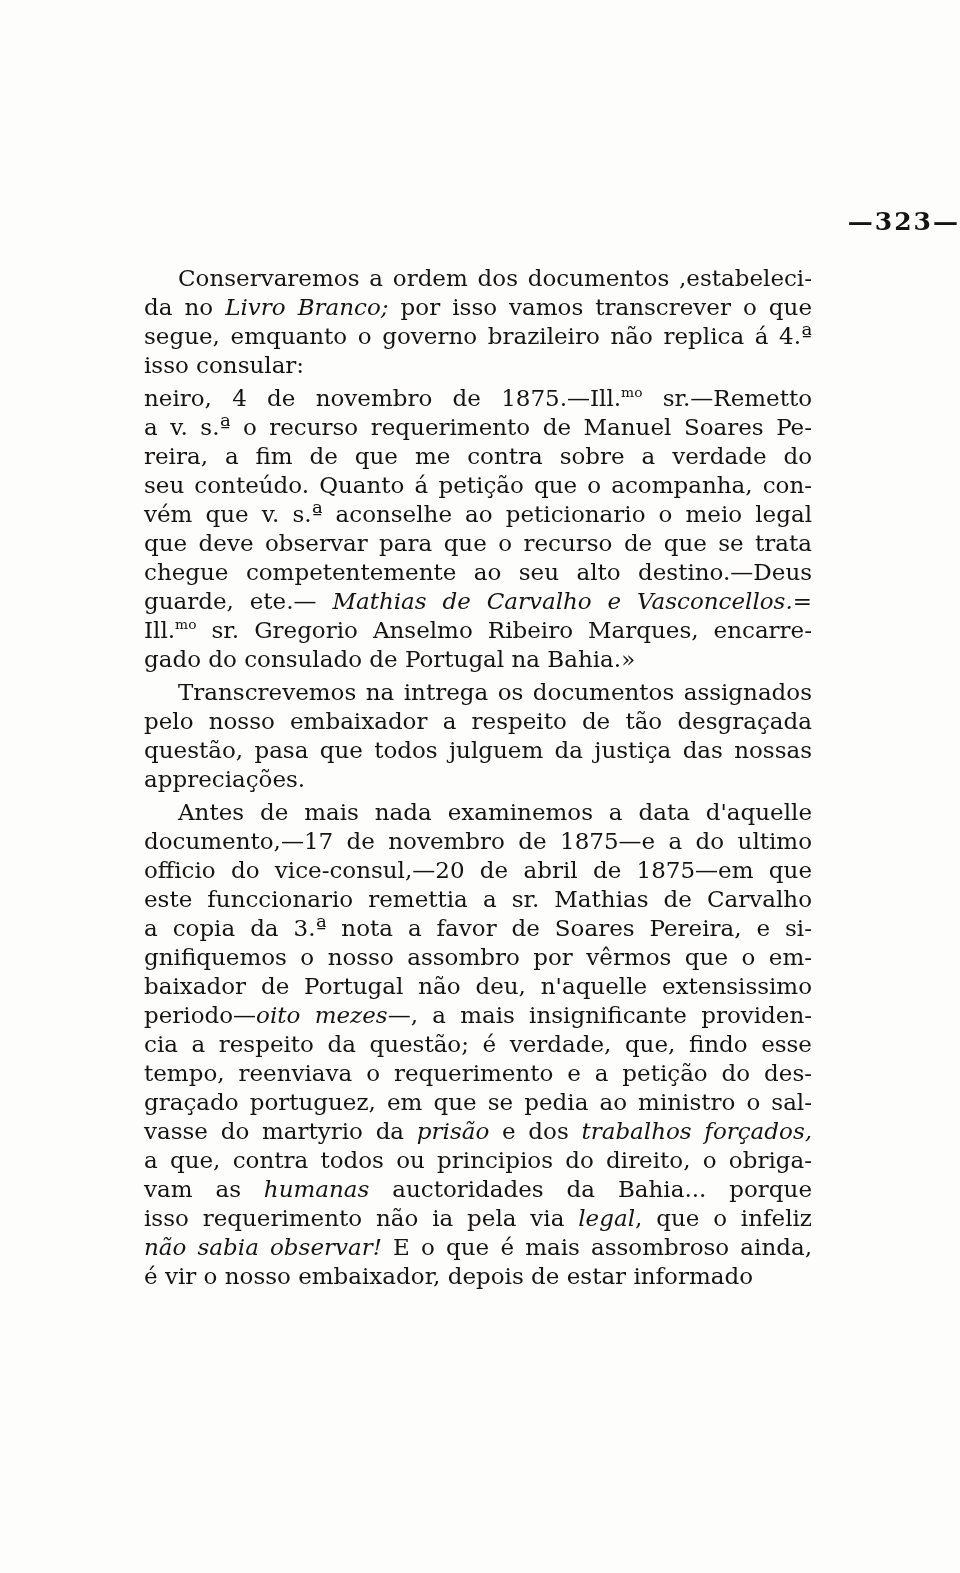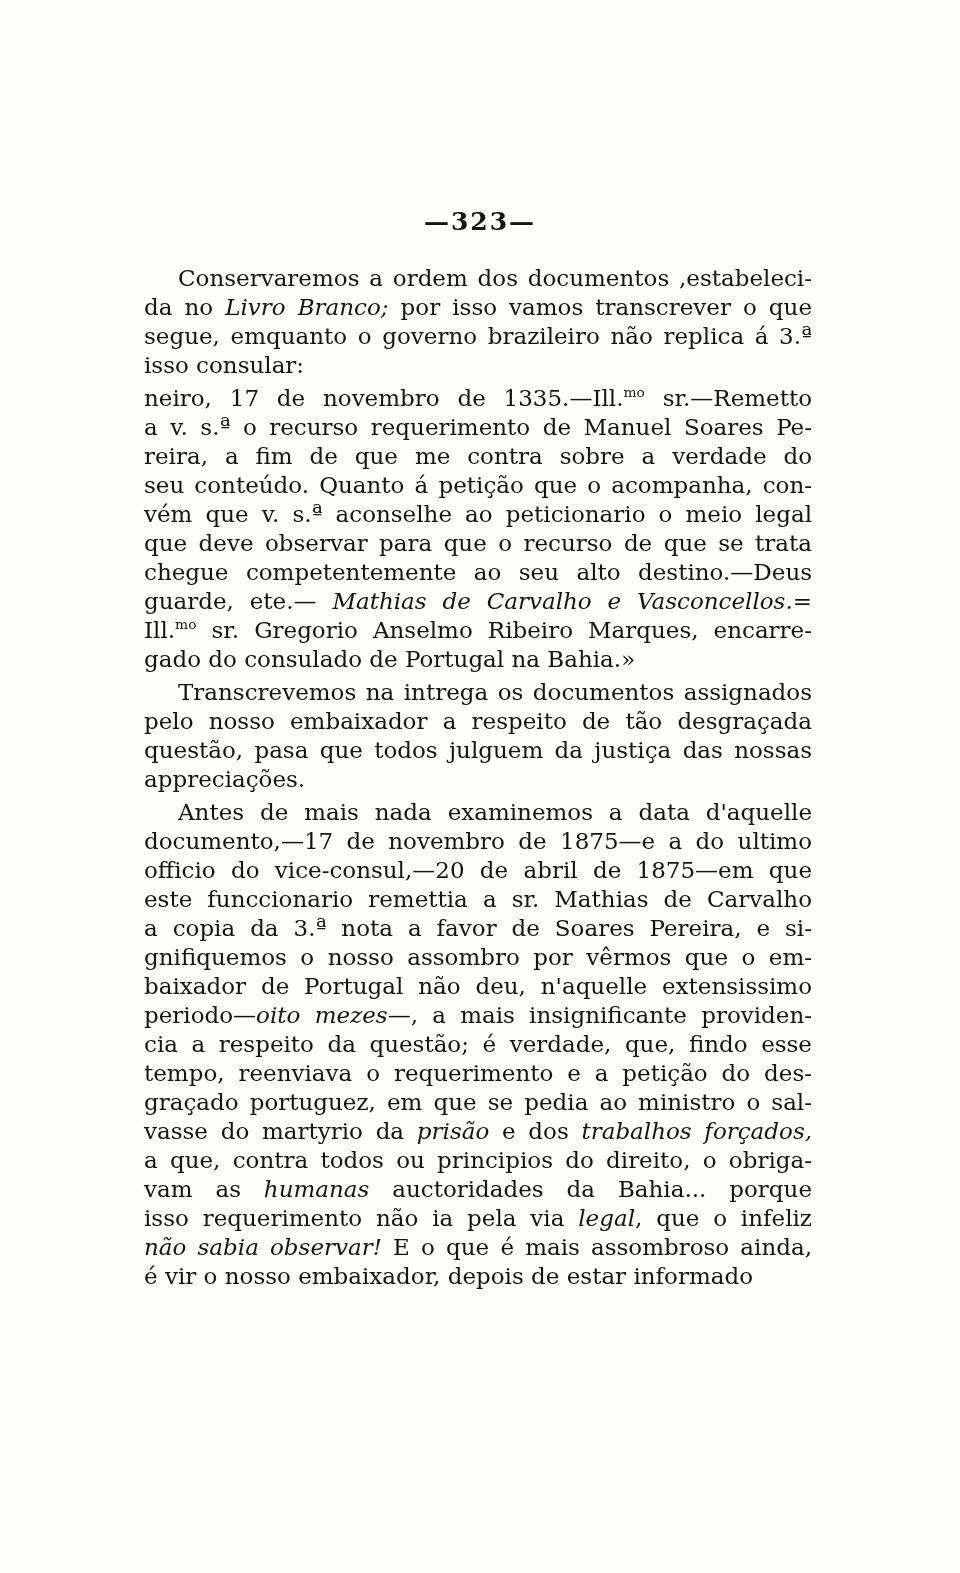--- a/index.html
+++ b/index.html
@@ -14,21 +14,21 @@
     background: #fdfdfb;
     overflow: hidden;
     font-family: "DejaVu Serif", "Liberation Serif", serif;
     color: #161412;
   }
   .page-number {
     position: absolute;
     top: 207px;
     left: 0;
     width: 960px;
-    text-align: center;
+    text-align: right;
     font-size: 25px;
     letter-spacing: 2px;
     font-weight: bold;
   }
   .text-block {
     position: absolute;
     top: 260px;
     left: 140px;
     width: 676px;
     font-size: 23px;
@@ -63,25 +63,25 @@
 </style>
 </head>
 <body>
 
 <div class="page">
   <div class="page-number">—323—</div>
   <div class="text-block">
       <div class="paragraph">
         <div class="line first"><span class="rm">Conservaremos a ordem dos documentos ,estabeleci-</span></div>
         <div class="line"><span class="rm">da no </span><span class="it">Livro Branco;</span><span class="rm"> por isso vamos transcrever o que</span></div>
-        <div class="line"><span class="rm">segue, emquanto o governo brazileiro não replica á 3.ª</span></div>
+        <div class="line"><span class="rm">segue, emquanto o governo brazileiro não replica á 4.ª</span></div>
         <div class="line last"><span class="rm">isso consular:</span></div>
       </div>
       <div class="paragraph">
-        <div class="line"><span class="rm">neiro, 17 de novembro de 1335.—Ill.</span><span class="sup">mo</span><span class="rm"> sr.—Remetto</span></div>
+        <div class="line"><span class="rm">neiro, 4 de novembro de 1875.—Ill.</span><span class="sup">mo</span><span class="rm"> sr.—Remetto</span></div>
         <div class="line"><span class="rm">a v. s.ª o recurso requerimento de Manuel Soares Pe-</span></div>
         <div class="line"><span class="rm">reira, a fim de que me contra sobre a verdade do</span></div>
         <div class="line"><span class="rm">seu conteúdo. Quanto á petição que o acompanha, con-</span></div>
         <div class="line"><span class="rm">vém que v. s.ª aconselhe ao peticionario o meio legal</span></div>
         <div class="line"><span class="rm">que deve observar para que o recurso de que se trata</span></div>
         <div class="line"><span class="rm">chegue competentemente ao seu alto destino.—Deus</span></div>
         <div class="line"><span class="rm">guarde, ete.— </span><span class="it">Mathias de Carvalho e Vasconcellos.</span><span class="rm">=</span></div>
         <div class="line"><span class="rm">Ill.</span><span class="sup">mo</span><span class="rm"> sr. Gregorio Anselmo Ribeiro Marques, encarre-</span></div>
         <div class="line last"><span class="rm">gado do consulado de Portugal na Bahia.»</span></div>
       </div>

